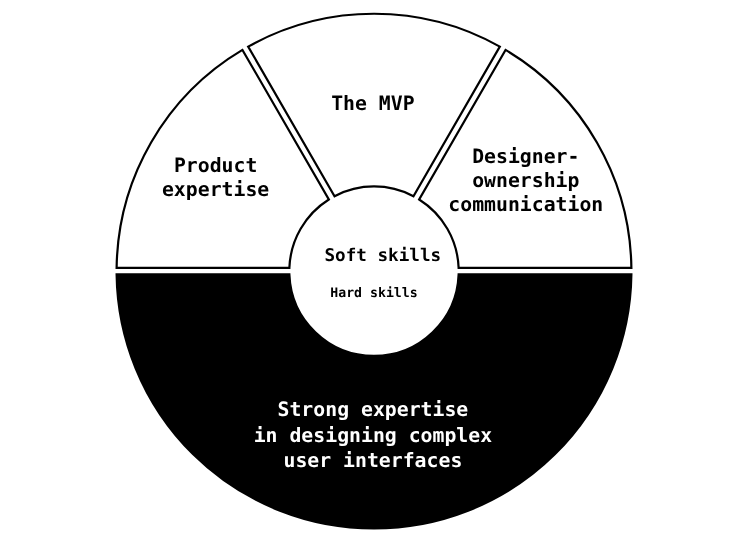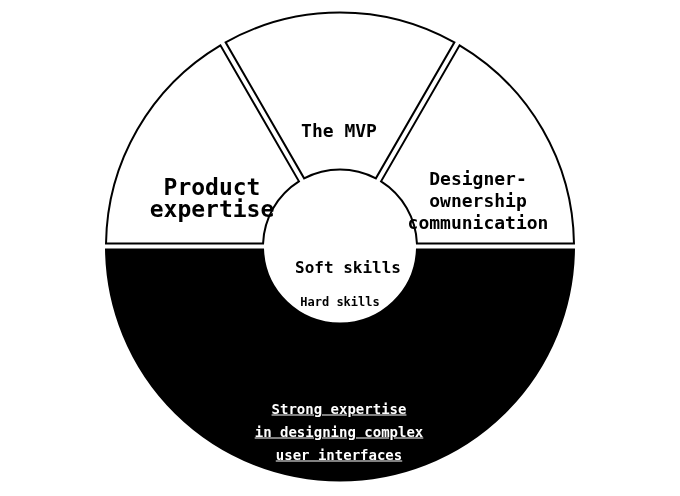--- a/index.html
+++ b/index.html
@@ -21,26 +21,25 @@
   }
   .label {
     position: absolute;
     transform: translate(-50%, -50%);
     text-align: center;
     font-family: "DejaVu Sans Mono", "Liberation Mono", monospace;
     font-weight: 700;
     color: #000000;
     white-space: nowrap;
     pointer-events: none;
-    margin-top: 36px;
   }
-  .label-product   { left: 212px; top: 162px; font-size: 23px; line-height: 22px; }
+  .label-product   { left: 196px; top: 162px; font-size: 18px; line-height: 22px; }
   .label-mvp       { left: 339px; top: 95px;  font-size: 18px; line-height: 22px; }
   .label-designer  { left: 478px; top: 165px; font-size: 18px; line-height: 22px; }
-  .label-strong    { left: 339px; top: 396px; font-size: 14px; line-height: 23px; color: #ffffff; text-decoration: underline; }
+  .label-strong    { left: 339px; top: 396px; font-size: 18px; line-height: 23px; color: #ffffff; }
   .label-soft      { left: 348px; top: 232px; font-size: 16px; line-height: 20px; }
   .label-hard      { left: 340px; top: 266px; font-size: 12px; line-height: 20px; }
 </style>
 </head>
 <body>
 
 <div class="stage">
 
   <svg id="wheel" width="680" height="496" viewBox="0 0 680 496">
       <path d="M 220.41 45.37 A 234 234 0 0 0 106.02 243.50 L 263.06 243.50 A 77 77 0 0 1 298.93 181.37 Z" fill="#ffffff" stroke="#000000" stroke-width="2"></path>

